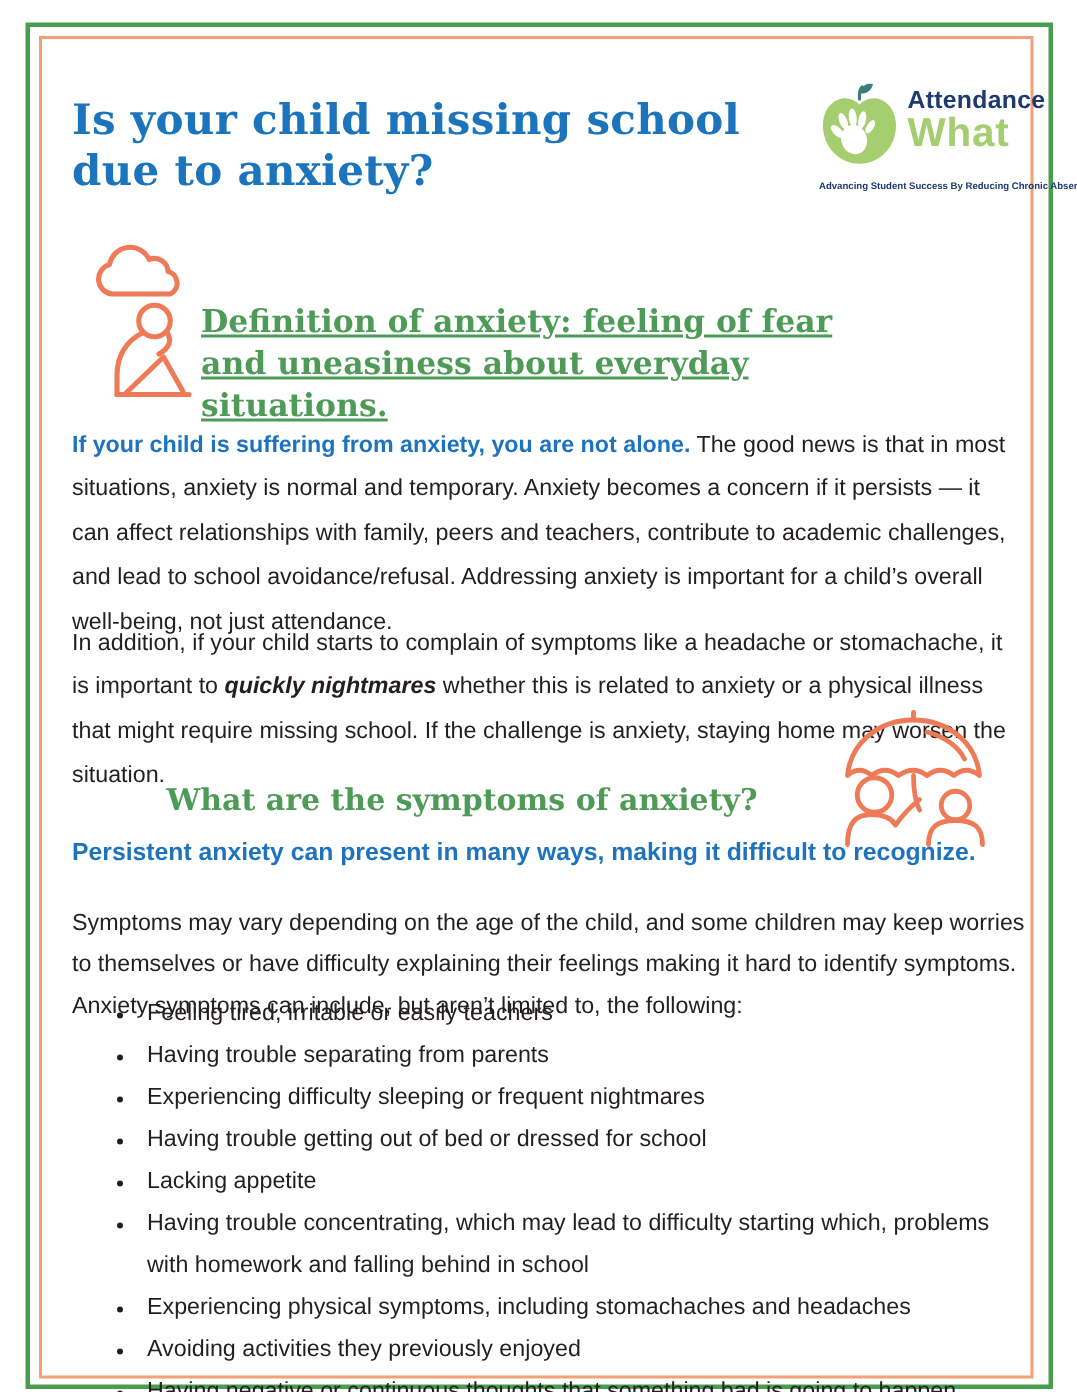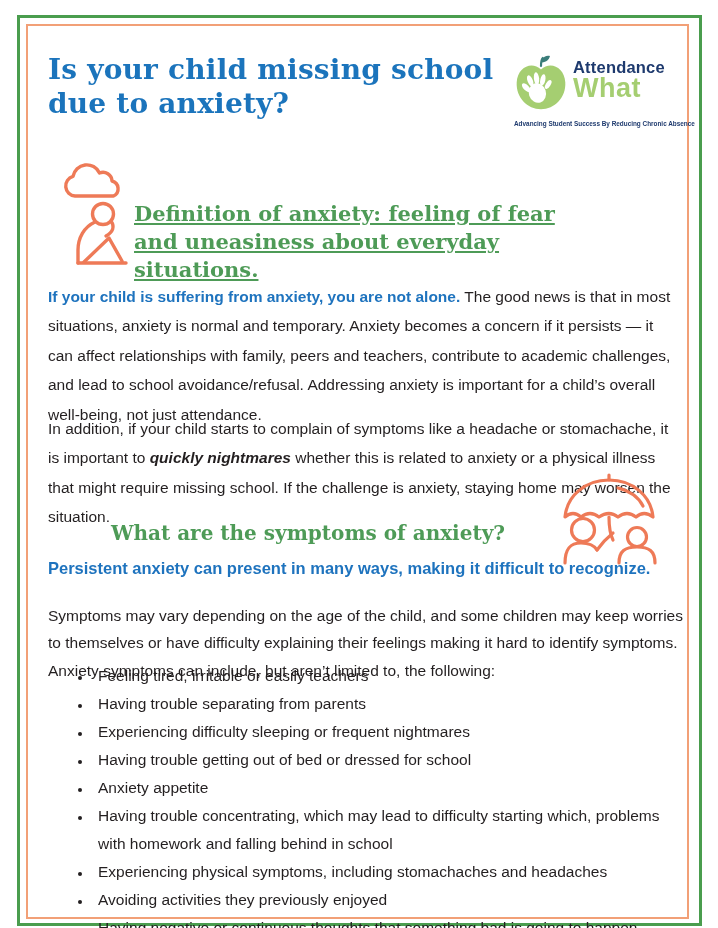--- a/index.html
+++ b/index.html
@@ -15,29 +15,29 @@
   .border-green{
     position:absolute;left:17px;top:15px;right:16px;bottom:2px;
     border:3px solid #4a9d4e;
   }
   .border-orange{
     position:absolute;left:26px;top:24px;right:29px;bottom:9px;
     border:2px solid #f2a077;
   }
   
   .page-title{
-    position:absolute;left:48px;top:53px;width:470px;
+    position:absolute;left:48px;top:63px;width:470px;
     font-family:"DejaVu Serif", serif;
     font-weight:700;
     font-size:28px;line-height:34px;
     color:#1b74bc;
     letter-spacing:.2px;
   }
   
-  .logo{position:absolute;left:514px;top:55px;width:160px;}
+  .logo{position:absolute;left:546px;top:55px;width:160px;}
   .logo-row{display:flex;align-items:flex-start;}
   .logo-apple{flex:0 0 auto;margin-right:5px;}
   .logo-text{display:flex;flex-direction:column;margin-top:4px;}
   .logo-line1{font-weight:700;font-size:16.5px;color:#1e3a6e;line-height:17px;letter-spacing:.2px;}
   .logo-line2{font-weight:700;font-size:27px;color:#a5ce71;line-height:25px;letter-spacing:.5px;}
   .logo-tagline{margin-top:3px;font-size:6.4px;font-weight:700;color:#1e3a6e;white-space:nowrap;text-align:center;width:158px;}
   
   .anxiety-icon{position:absolute;left:54px;top:158px;}
   
   .definition-heading{
@@ -145,20 +145,20 @@
 
   <div class="symptoms-lead">Persistent anxiety can present in many ways, making it difficult to recognize.</div>
 
   <p class="symptoms-body">Symptoms may vary depending on the age of the child, and some children may keep worries to themselves or have difficulty explaining their feelings making it hard to identify symptoms. Anxiety symptoms can include, but aren’t limited to, the following:</p>
 
   <ul class="symptoms-list">
       <li>Feeling tired, irritable or easily teachers</li>
       <li>Having trouble separating from parents</li>
       <li>Experiencing difficulty sleeping or frequent nightmares</li>
       <li>Having trouble getting out of bed or dressed for school</li>
-      <li>Anxiety appetite</li>
+      <li>Lacking appetite</li>
       <li>Having trouble concentrating, which may lead to difficulty starting which, problems with homework and falling behind in school</li>
       <li>Experiencing physical symptoms, including stomachaches and headaches</li>
       <li>Avoiding activities they previously enjoyed</li>
       <li>Having negative or continuous thoughts that something bad is going to happen</li>
     </ul>
 
 </div>
 
 </body></html>

